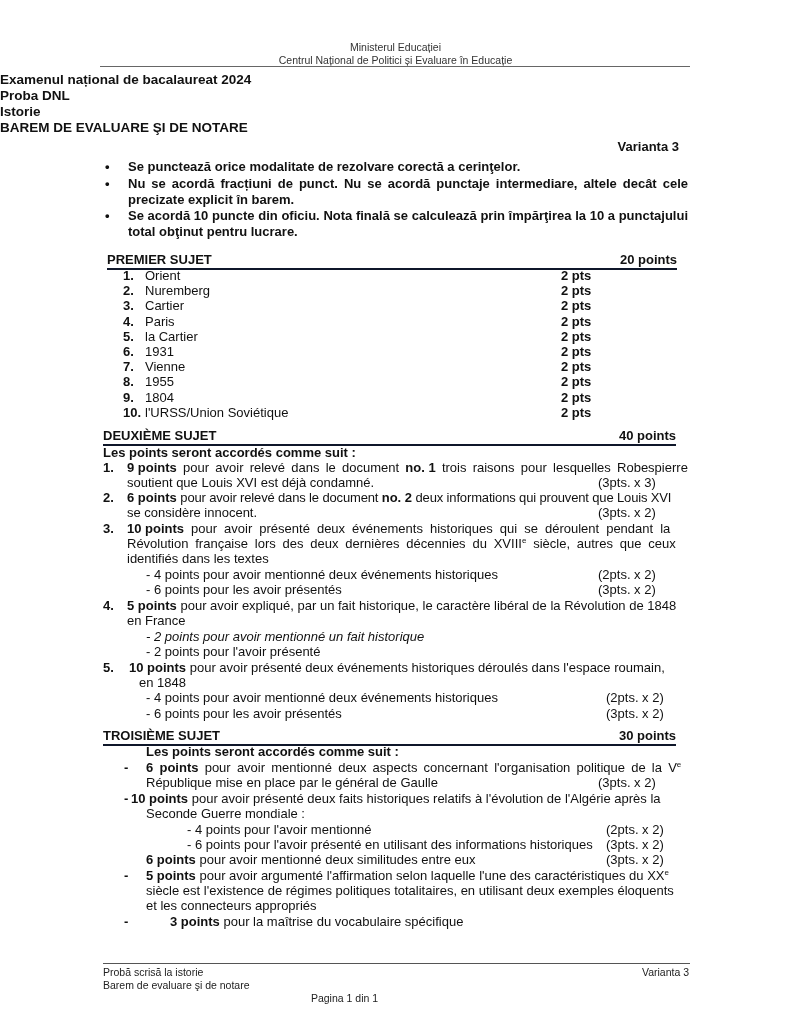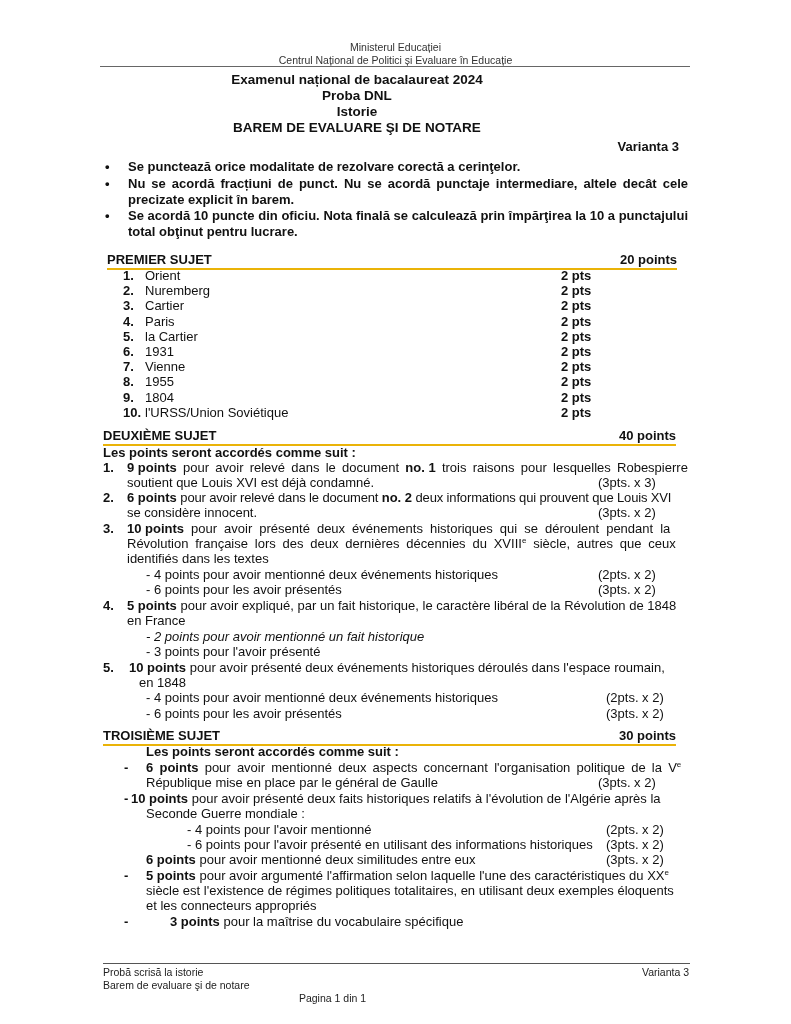--- a/index.html
+++ b/index.html
@@ -3,26 +3,26 @@
 <meta charset="utf-8">
 <style>
   html, body { margin: 0; padding: 0; background: #ffffff; }
   body {
     width: 791px; height: 1024px; position: relative; overflow: hidden;
     font-family: "Liberation Sans", sans-serif; color: #111111;
   }
   .abs { position: absolute; white-space: nowrap; }
   .hdr { font-size: 10.5px; color: #333; left: 0; width: 791px; text-align: center; }
   .hdr-rule { position: absolute; left: 100px; width: 590px; top: 66px; height: 0; border-top: 1px solid #666; }
-  .title { font-size: 13.5px; font-weight: bold; left: 0; width: 714px; text-align: center; }
+  .title { font-size: 13.5px; font-weight: bold; left: 0; width: 714px; }
   .variant { font-size: 13px; font-weight: bold; right: 112px; }
   .bullet-row { position: absolute; left: 105px; font-size: 13px; font-weight: bold; line-height: 16px; width: 580px; }
   .bullet-row .dot { position: absolute; left: 0; top: 0; }
   .bullet-row .txt { position: absolute; left: 23px; width: 560px; white-space: normal; text-align: justify; text-align-last: left; }
-  .sec-head { position: absolute; font-size: 13px; font-weight: bold; height: 16px; border-bottom: 2px solid #eab308; }
+  .sec-head { position: absolute; font-size: 13px; font-weight: bold; height: 16px; border-bottom: 2px solid #0f172a; }
   .sec-head .l { position: absolute; left: 0; top: 0; }
   .sec-head .r { position: absolute; right: 0; top: 0; }
   .row { position: absolute; font-size: 13px; line-height: 15px; white-space: nowrap; }
   .b { font-weight: bold; }
   .num { font-weight: bold; display: inline-block; }
   .pts { position: absolute; font-size: 13px; font-weight: bold; }
   .right { position: absolute; font-size: 13px; }
   sup { font-size: 8px; vertical-align: 5px; line-height: 0; }
   .foot { font-size: 10.5px; color: #222; }
   .foot-rule { position: absolute; left: 103px; width: 587px; top: 963px; height: 0; border-top: 1px solid #555; }
@@ -107,21 +107,21 @@
 <div class="row" style="left:146px;top:567px;">- 4 points pour avoir mentionné deux événements historiques</div>
 <div class="right" style="left:598px;top:567px;">(2pts. x 2)</div>
 <div class="row" style="left:146px;top:582px;">- 6 points pour les avoir présentés</div>
 <div class="right" style="left:598px;top:582px;">(3pts. x 2)</div>
 
 <div class="row" style="left:103px;top:598px;">
   <span class="num" style="width:24px;">4.</span><span class="b">5 points</span><span> pour avoir expliqué, par un fait historique, le caractère libéral de la Révolution de 1848</span>
 </div>
 <div class="row" style="left:127px;top:613px;">en France</div>
 <div class="row" style="left:146px;top:629px;font-style:italic;">- 2 points pour avoir mentionné un fait historique</div>
-<div class="row" style="left:146px;top:644px;">- 3 points pour l'avoir présenté</div>
+<div class="row" style="left:146px;top:644px;">- 2 points pour l'avoir présenté</div>
 
 <div class="row" style="left:103px;top:660px;">
   <span class="num" style="width:26px;">5.</span><span class="b">10 points</span><span> pour avoir présenté deux événements historiques déroulés dans l'espace roumain,</span>
 </div>
 <div class="row" style="left:139px;top:675px;">en 1848</div>
 <div class="row" style="left:146px;top:690px;">- 4 points pour avoir mentionné deux événements historiques</div>
 <div class="right" style="left:606px;top:690px;">(2pts. x 2)</div>
 <div class="row" style="left:146px;top:706px;">- 6 points pour les avoir présentés</div>
 <div class="right" style="left:606px;top:706px;">(3pts. x 2)</div>
 
@@ -151,13 +151,13 @@
 <div class="row" style="left:146px;top:883px;">siècle est l'existence de régimes politiques totalitaires, en utilisant deux exemples éloquents</div>
 <div class="row" style="left:146px;top:898px;">et les connecteurs appropriés</div>
 
 <div class="row b" style="left:124px;top:914px;">-</div>
 <div class="row" style="left:146px;top:914px;margin-left:24px;"><span class="b">3 points</span><span> pour la maîtrise du vocabulaire spécifique</span></div>
 
 <div class="foot-rule"></div>
 <div class="abs foot" style="left:103px;top:966px;">Probă scrisă la istorie</div>
 <div class="abs foot" style="left:103px;top:979px;">Barem de evaluare şi de notare</div>
 <div class="abs foot" style="right:102px;top:966px;">Varianta 3</div>
-<div class="abs foot" style="left:0;width:665px;text-align:center;top:992px;">Pagina 1 din 1</div>
+<div class="abs foot" style="left:12px;width:665px;text-align:center;top:992px;">Pagina 1 din 1</div>
 
 </body></html>

